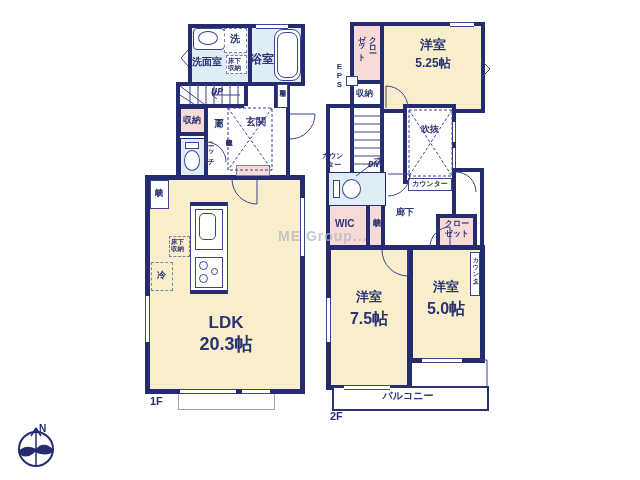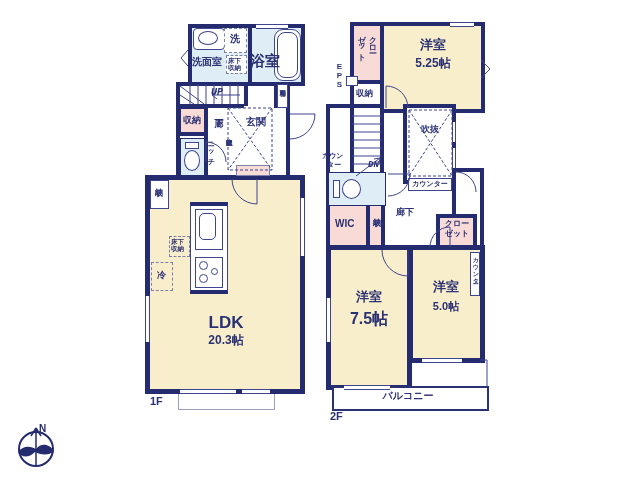--- a/index.html
+++ b/index.html
@@ -60,21 +60,21 @@
     <div class="fix" style="left:193px;top:28px;width:32px;height:22px;border-radius:4px;"></div>
     <div class="fix" style="left:198px;top:31px;width:20px;height:14px;border-radius:50%;"></div>
     <div class="dashbox" style="left:224px;top:28px;width:23px;height:25px;"></div>
     <div class="lbl" style="left:230px;top:33px;font-size:10px;">洗</div>
     <div class="lbl" style="left:192px;top:56px;font-size:10px;">洗面室</div>
     <div class="dashbox" style="left:226px;top:55px;width:21px;height:19px;"></div>
     <div class="lbl" style="left:228px;top:57px;width:18px;font-size:6.5px;white-space:normal;word-break:break-all;">床下収納</div>
 
     <div class="fix" style="left:274px;top:29px;width:27px;height:52px;border-radius:9px;"></div>
     <div class="fix" style="left:277px;top:32px;width:21px;height:46px;border-radius:8px;"></div>
-    <div class="lbl" style="left:250px;top:53px;font-size:15px;">浴室</div>
+    <div class="lbl" style="left:250px;top:53px;font-size:12px;">浴室</div>
     <div class="winh" style="left:256px;top:24px;width:32px;height:5px;"></div>
 
     <div class="lbl it" style="left:211px;top:87px;font-size:10px;">UP</div>
     <div class="fix" style="left:277px;top:84px;width:11px;height:24px;"></div>
     <div class="lbl v" style="left:279px;top:85px;font-size:6px;letter-spacing:0;">可動棚</div>
     <div class="abs pink" style="left:180px;top:108px;width:25px;height:25px;z-index:2;border:1px solid var(--wall);"></div>
     <div class="lbl" style="left:183px;top:115px;font-size:9px;">収納</div>
     <div class="lbl v" style="left:214px;top:111px;font-size:9px;">廊下</div>
     <div class="lbl v" style="left:207px;top:137px;font-size:7px;letter-spacing:0;">ニッチ</div>
     <div class="lbl" style="left:246px;top:116px;font-size:10px;">玄関</div>
@@ -96,21 +96,21 @@
     <div class="fix" style="left:199px;top:261px;width:9px;height:9px;border-radius:50%;"></div>
     <div class="fix" style="left:199px;top:274px;width:9px;height:9px;border-radius:50%;"></div>
     <div class="fix" style="left:211px;top:268px;width:7px;height:7px;border-radius:50%;"></div>
 
     <div class="dashbox" style="left:169px;top:236px;width:21px;height:21px;background:var(--cream);"></div>
     <div class="lbl" style="left:171px;top:238px;width:18px;font-size:6.5px;white-space:normal;word-break:break-all;">床下収納</div>
     <div class="dashbox" style="left:151px;top:262px;width:22px;height:29px;background:var(--cream);"></div>
     <div class="lbl" style="left:157px;top:270px;font-size:9px;">冷</div>
 
     <div class="lbl ctr" style="left:226px;top:313px;font-size:17px;">LDK</div>
-    <div class="lbl ctr" style="left:226px;top:334px;font-size:12px;">20.3帖</div>
+    <div class="lbl ctr" style="left:226px;top:334px;font-size:18px;">20.3帖</div>
 
     <div class="winh" style="left:180px;top:389px;width:56px;height:5px;"></div>
     <div class="winh" style="left:242px;top:389px;width:28px;height:5px;"></div>
     <div class="winv" style="left:145px;top:296px;width:5px;height:46px;"></div>
     <div class="winv" style="left:300px;top:198px;width:5px;height:58px;"></div>
 
     <div class="lbl" style="left:150px;top:395px;font-size:11px;">1F</div>
   </div>
 
   <div>
@@ -159,32 +159,33 @@
     <div class="lbl ctr" style="left:457px;top:230px;font-size:8px;">ゼット</div>
 
     <div class="room big cream" style="left:326px;top:245px;width:86px;height:145px;"></div>
     <div class="lbl ctr" style="left:369px;top:290px;font-size:13px;">洋室</div>
     <div class="lbl ctr" style="left:369px;top:310px;font-size:16px;">7.5帖</div>
     <div class="winv" style="left:326px;top:298px;width:5px;height:44px;"></div>
     <div class="winh" style="left:344px;top:385px;width:46px;height:5px;"></div>
 
     <div class="room big cream" style="left:408px;top:245px;width:77px;height:118px;"></div>
     <div class="lbl ctr" style="left:446px;top:280px;font-size:13px;">洋室</div>
-    <div class="lbl ctr" style="left:446px;top:300px;font-size:11px;">5.0帖</div>
+    <div class="lbl ctr" style="left:446px;top:300px;font-size:16px;">5.0帖</div>
     <div class="fix" style="left:470px;top:252px;width:10px;height:44px;"></div>
     <div class="lbl v" style="left:472px;top:253px;font-size:6px;letter-spacing:0;">カウンター</div>
     <div class="winh" style="left:422px;top:358px;width:40px;height:5px;"></div>
 
     <div class="balcony" style="left:332px;top:386px;width:153px;height:21px;"></div>
     <div class="lbl ctr" style="left:408px;top:390px;font-size:10px;text-align:center;">バルコニー</div>
 
     <div class="lbl" style="left:330px;top:410px;font-size:11px;">2F</div>
   </div>
 
 
+  <div class="wm" style="left:278px;top:228px;">ME Group...</div>
 
   <svg class="overlay" width="640" height="480" viewBox="0 0 640 480">
     <g stroke="#3d4490" stroke-width="1" fill="none">
 
       <path d="M190,84 V104 M198,84 V104 M206,84 V104 M214,84 V104 M222,84 V104 M230,84 V104 M238,84 V104"></path>
       <path d="M180,86 L204,104 M180,95 L194,104"></path>
       <path d="M240,95 H212 M212,95 l5,-4 M212,95 l5,4"></path>
 
       <path d="M290,114 L315,114 A25,25 0 0 1 290,139"></path>
 

